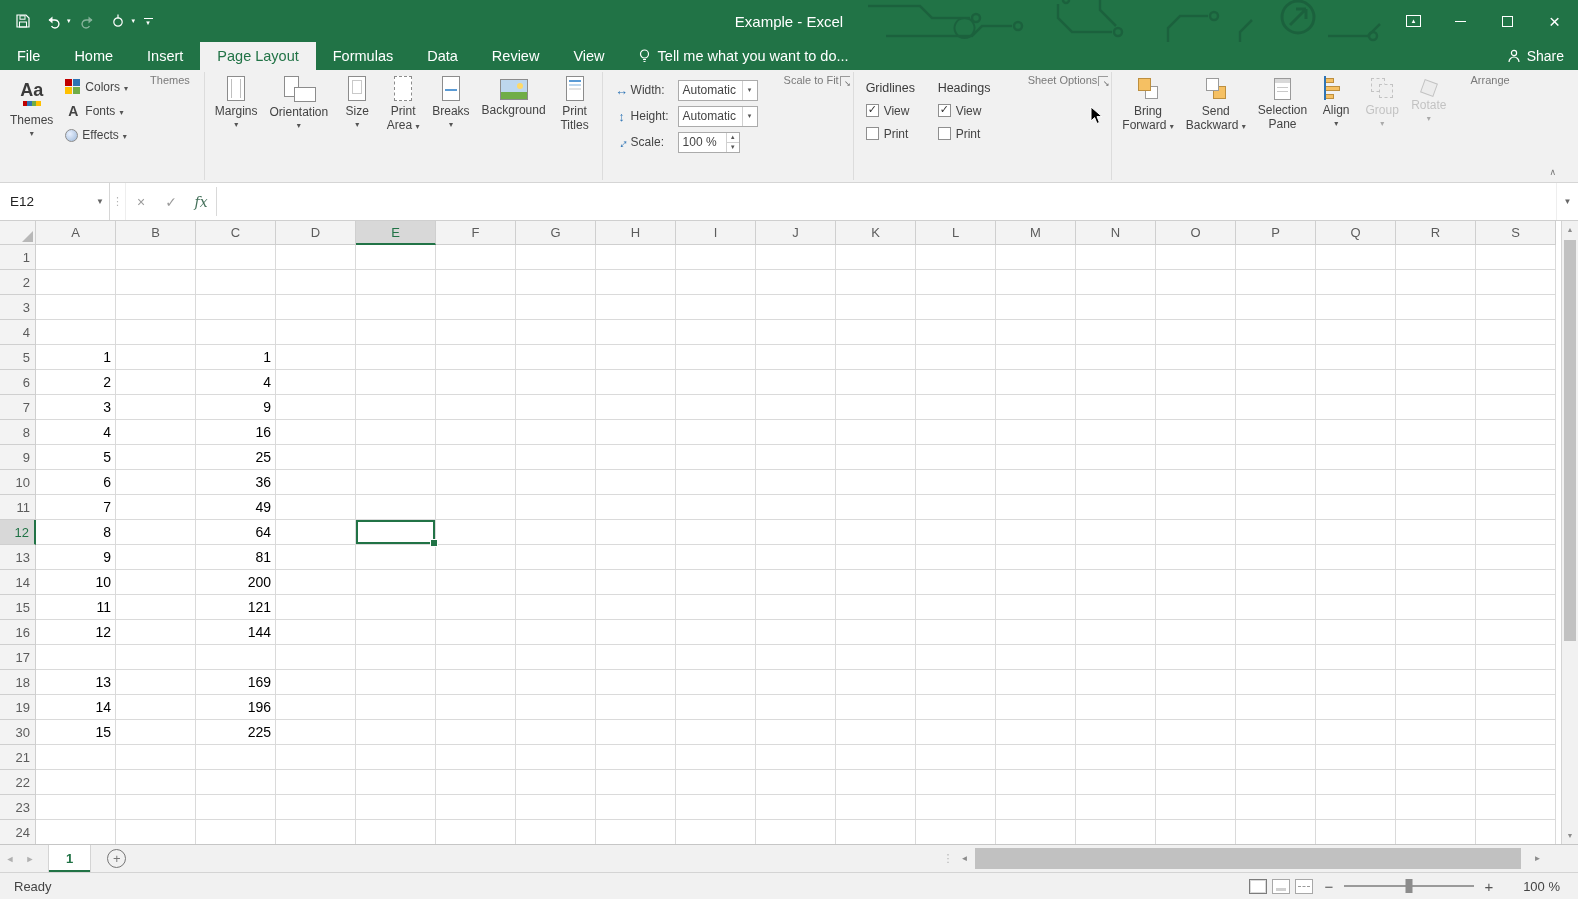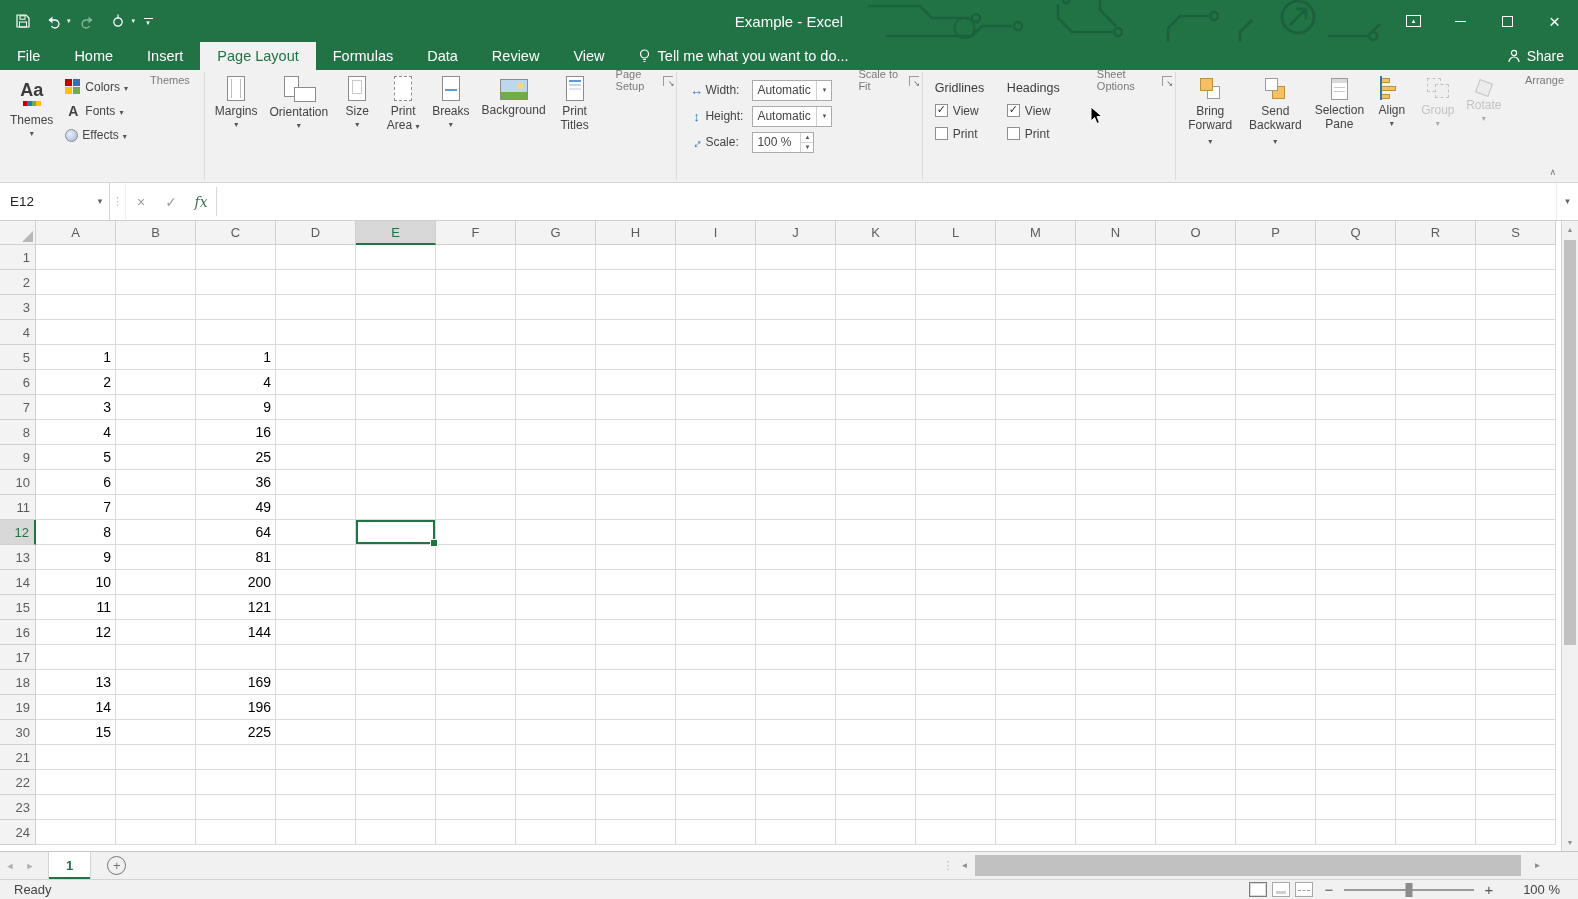--- a/index.html
+++ b/index.html
@@ -142,21 +142,21 @@
   .sbar { height:28px; background:#f1f1f1; border-top:1px solid #c6c6c6; display:flex; align-items:center; flex:0 0 auto; }
   .snav { width:20px; text-align:center; font-size:9px; color:#b0b0b0; }
   .stab { height:100%; display:flex; align-items:center; padding:0 17px; background:#fff; border-left:1px solid #d4d4d4; border-right:1px solid #d4d4d4; box-shadow:inset 0 -2px 0 #217346; font-size:13px; font-weight:bold; color:#217346; margin-left:8px; }
   .snew { width:19px; height:19px; border:1px solid #767676; border-radius:50%; display:flex; align-items:center; justify-content:center; color:#767676; font-size:13px; line-height:1; margin-left:16px; }
   .sgrip { margin-left:auto; width:16px; text-align:center; color:#b5b5b5; font-size:11px; }
   .hscroll { flex:0 0 590px; height:100%; display:flex; align-items:center; margin-right:32px; }
   .harrow { width:17px; text-align:center; font-size:8px; color:#8c8c8c; }
   .htrack { flex:1; height:100%; position:relative; }
   .hthumb { position:absolute; left:2px; right:8px; top:3px; bottom:3px; background:#c1c1c1; }
   
-  .statusbar { height:20px; background:#f1f1f1; border-top:1px solid #d4d4d4; display:flex; align-items:center; font-size:13px; color:#444; flex:0 0 auto; }
+  .statusbar { height:27px; background:#f1f1f1; border-top:1px solid #d4d4d4; display:flex; align-items:center; font-size:13px; color:#444; flex:0 0 auto; }
   .sb-status { padding-left:14px; }
   .sb-right { margin-left:auto; display:flex; align-items:center; }
   .vbi { width:18px; height:15px; border:1px solid #a8a8a8; background:#fff; margin-right:5px; position:relative; }
   .vbi.active { border-color:#7c7c7c; background:#fff; box-shadow:inset 0 0 0 1px #d9d9d9; }
   .vbi.pl::after { content:""; position:absolute; left:3px; right:3px; bottom:2px; height:3px; background:#d0d0d0; }
   .vbi.pb::after { content:""; position:absolute; left:2px; right:2px; top:50%; border-top:1px dashed #9a9a9a; }
   .zminus,.zplus { width:22px; text-align:center; font-size:15px; color:#555; }
   .ztrack { width:130px; height:2px; background:#9a9a9a; position:relative; margin:0 4px; }
   .zthumb { position:absolute; left:50%; top:-6px; width:7px; height:14px; background:#8c8c8c; transform:translateX(-50%); }
   .zoomlbl { width:52px; text-align:right; margin-right:18px; margin-left:8px; }
@@ -334,24 +334,20 @@
       </div>
       <div class="bigbtn">
         <div class="ic-bgimg"></div>
         <div class="lbl">Background</div>
       </div>
       <div class="bigbtn">
         <div class="pgi pgi-titles"></div>
         <div class="lbl"><span>Print</span><br><span>Titles</span></div>
       </div>
     </div>
-    <div class="rg-label">
-        <span>Page Setup</span>
-        <span class="dlg"></span>
-      </div>
   </div>
   <div class="vsep"></div>
 
   <div class="rgroup">
     <div class="rg-content">
       <div class="stf">
         <div class="stf-row">
           <span class="stf-ic">↔</span>
           <span class="stf-lbl">Width:</span>
           <div class="combo">

